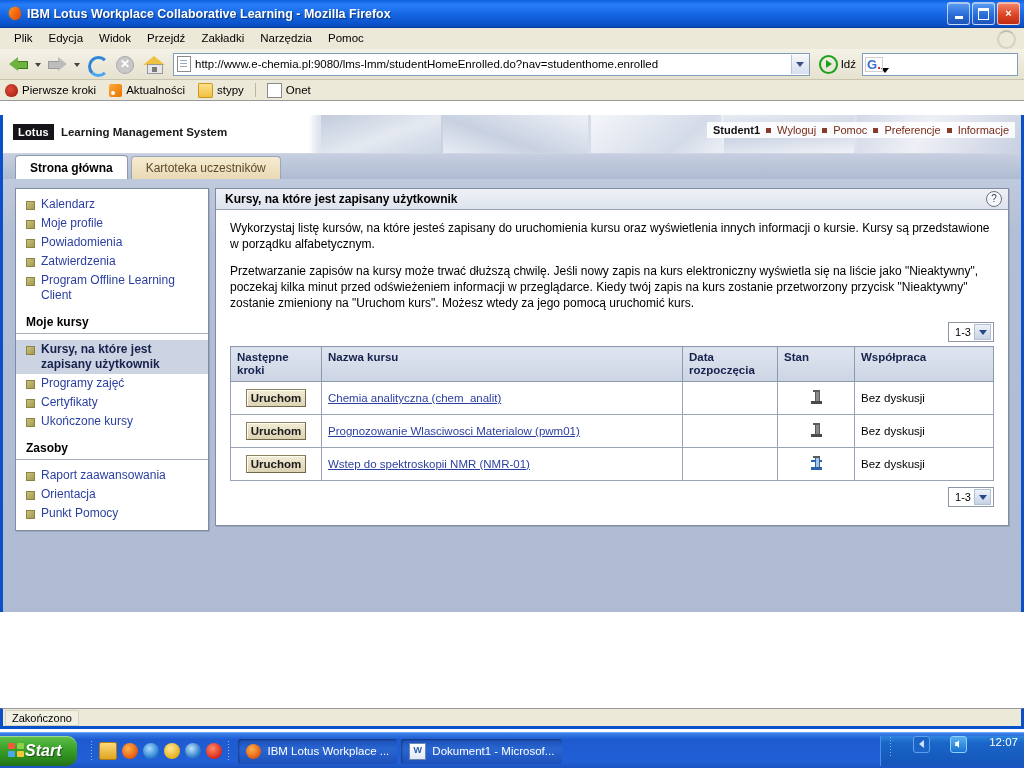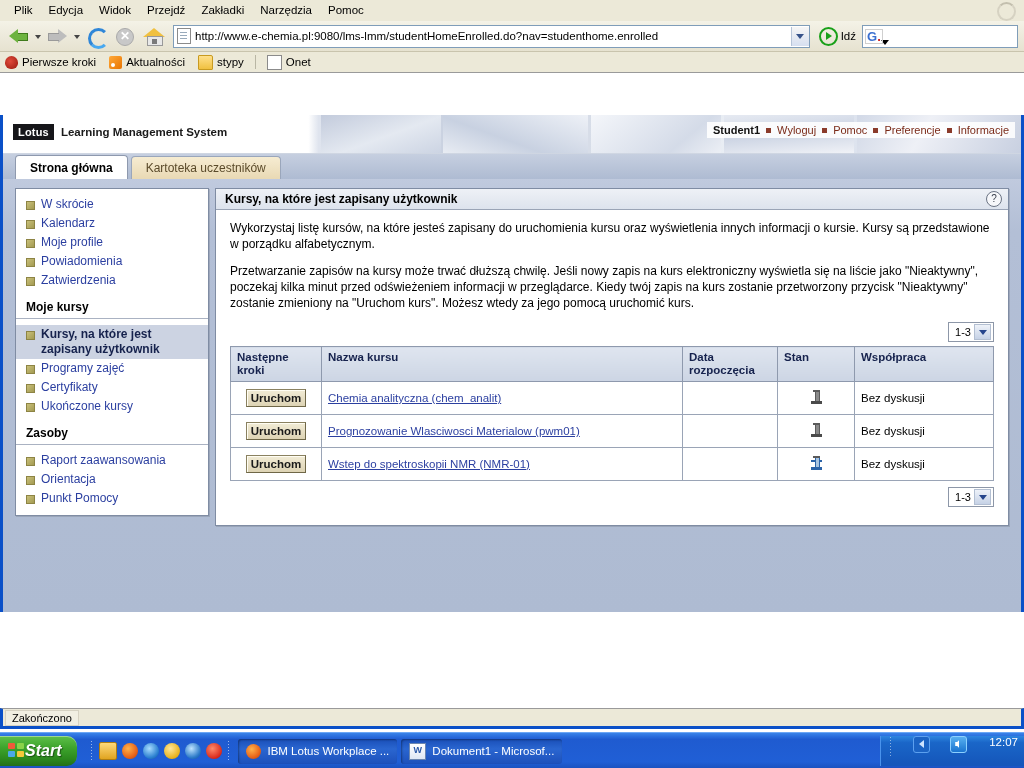--- a/index.html
+++ b/index.html
@@ -349,20 +349,36 @@
   .tic-arrow::after{content:"";position:absolute;left:5px;top:3px;border-top:4px solid transparent;border-bottom:4px solid transparent;border-right:5px solid #cfe4ff;}
   .tic-vol{background:linear-gradient(to bottom,#58b0f0,#1a74d0);border:1px solid #8cd0ff;position:relative;}
   .tic-vol::after{content:"";position:absolute;left:4px;top:3px;width:4px;height:8px;background:#fff;clip-path:polygon(0 25%,50% 25%,100% 0,100% 100%,50% 75%,0 75%);}
   .tray .clock{color:#fff;font-size:11.5px;padding-left:2px;}
 </style>
 </head>
 <body>
 
 <div id="app">
 
+  <div class="titlebar">
+    <div class="ff-icon">
+      <div class="globe"></div>
+        <div class="fox"></div>
+    </div>
+    <div class="title">IBM Lotus Workplace Collaborative Learning - Mozilla Firefox</div>
+    <div class="winbtns">
+      <div class="winbtn min">
+          <div class="minglyph"></div>
+        </div>
+      <div class="winbtn max">
+          <div class="maxglyph"></div>
+        </div>
+      <div class="winbtn close">×</div>
+    </div>
+  </div>
 
   <div class="menubar">
     <div class="mi">Plik</div>
     <div class="mi">Edycja</div>
     <div class="mi">Widok</div>
     <div class="mi">Przejdź</div>
     <div class="mi">Zakładki</div>
     <div class="mi">Narzędzia</div>
     <div class="mi">Pomoc</div>
     <div class="menu-spin"></div>
@@ -460,37 +476,37 @@
 
     <div class="contentbg"></div>
 
     <div class="page">
       <div class="cols">
 
         <div class="sidebar">
           <div class="navgroup">
             <div class="navitem">
               <span class="bullet"></span>
-              <span class="lbl">W skrócie</span>
-            </div>
-            <div class="navitem">
-              <span class="bullet"></span>
               <span class="lbl">Kalendarz</span>
             </div>
             <div class="navitem">
               <span class="bullet"></span>
               <span class="lbl">Moje profile</span>
             </div>
             <div class="navitem">
               <span class="bullet"></span>
               <span class="lbl">Powiadomienia</span>
             </div>
             <div class="navitem">
               <span class="bullet"></span>
               <span class="lbl">Zatwierdzenia</span>
+            </div>
+            <div class="navitem">
+              <span class="bullet"></span>
+              <span class="lbl">Program Offline Learning Client</span>
             </div>
           </div>
 
           <div class="navhead">Moje kursy</div>
 
           <div class="navgroup">
             <div class="navitem selected">
               <span class="bullet"></span>
               <span class="lbl">Kursy, na które jest zapisany użytkownik</span>
             </div>

